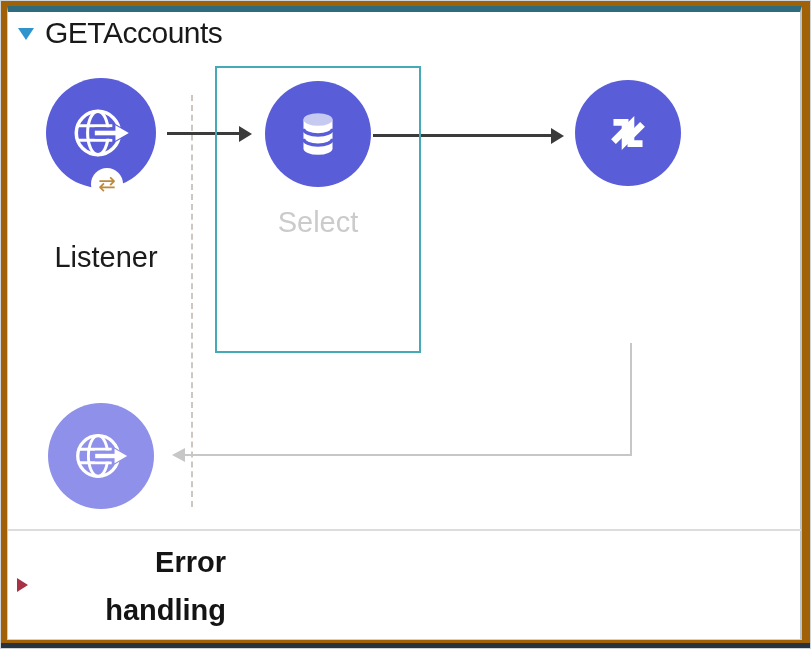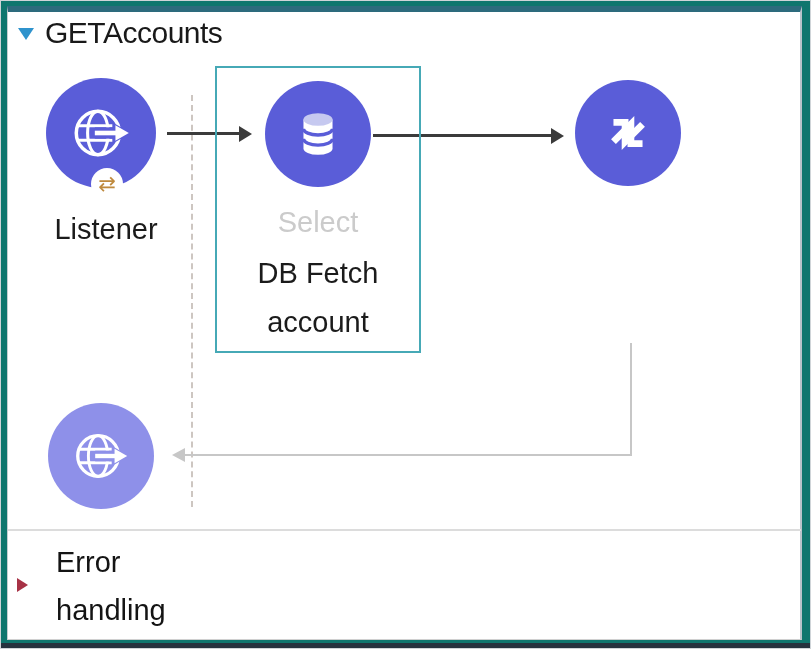--- a/index.html
+++ b/index.html
@@ -1,17 +1,17 @@
 <!DOCTYPE html>
 <html style="--node_purple: #5a5dd8; --node_purple_light: #8e90e9; --selection_teal: #46a9b6; --collapse_blue: #2f93cd; --error_red: #a73246; --type_label_gray: #cbcbcb; --arrow_black: #3b3b3b; --return_gray: #c7c7c7;"><head>
 <meta charset="utf-8">
 <style>
   html,body{margin:0;padding:0;background:#fff;}
   #root{
-    position:relative;width:811px;height:649px;background:#0f766e;overflow:hidden;
+    position:relative;width:811px;height:649px;background:#a16207;overflow:hidden;
     font-family:"Liberation Sans","DejaVu Sans",sans-serif;
     border:1px solid #cfd4d8;box-sizing:border-box;
   }
   
   .flow-container{
     position:absolute;left:6px;top:5px;width:795px;height:634px;
     background:#ffffff;box-sizing:border-box;
     border-top:6px solid #2d6b7d;
     border-left:1px solid #c6ccd1;
     border-right:2px solid #b9c3ca;
@@ -31,21 +31,21 @@
   }
 
   
   .node-circle{position:absolute;border-radius:50%;display:flex;align-items:center;justify-content:center;}
   .nc-main{background:var(--node_purple);color:var(--node_purple);}
   .nc-light{background:var(--node_purple_light);color:var(--node_purple_light);}
   .node-circle svg{display:block;}
 
   
   .type-label{position:absolute;text-align:center;font-size:29px;color:var(--type_label_gray);}
-  .name-label{position:absolute;text-align:center;font-size:29px;color:#1b1b1b;line-height:49px;}
+  .name-label{position:absolute;text-align:center;font-size:29px;color:#1b1b1b;line-height:49px;margin-top:28px;}
 
   
   .selection-box{position:absolute;left:214px;top:65px;width:206px;height:287px;
     border:2px solid var(--selection_teal);box-sizing:border-box;background:transparent;}
 
   
   .dashed-line{position:absolute;left:190px;top:94px;height:412px;width:0;
     border-left:2px dashed #cdc6c1;}
   .hline{position:absolute;height:3px;background:var(--arrow_black);}
   .arrowhead-right{position:absolute;width:0;height:0;
@@ -64,22 +64,22 @@
   }
 
   
   .error-separator{position:absolute;left:7px;top:528px;width:793px;height:2px;background:#dcdcdc;}
   .error-tri{
     position:absolute;left:16px;top:577px;width:0;height:0;
     border-top:7px solid transparent;border-bottom:7px solid transparent;
     border-left:11px solid var(--error_red);cursor:pointer;
   }
   .error-label{
-    position:absolute;left:55px;top:537px;width:170px;text-align:left;
-    font-size:29px;line-height:48px;color:#141414;
+    position:absolute;left:55px;top:537px;width:170px;text-align:right;
+    font-size:29px;line-height:48px;color:#141414;font-weight:bold;
   }
 </style>
 </head>
 <body>
 
 <div id="root">
 
   <div class="flow-container"></div>
   <div class="bottom-bar"></div>
 
@@ -123,21 +123,20 @@
     <span>
       <svg width="62" height="62" viewBox="0 0 64 64" fill="none">
         <path d="M17,17 L17,47 A15,6.5 0 0 0 47,47 L47,17 Z" fill="#ffffff"></path>
         <ellipse cx="32" cy="17" rx="15" ry="6.5" fill="#c6c9f0"></ellipse>
         <path d="M17,26.5 A15,6.5 0 0 0 47,26.5" stroke="currentColor" stroke-width="3.5" fill="none"></path>
         <path d="M17,37 A15,6.5 0 0 0 47,37" stroke="currentColor" stroke-width="3.5" fill="none"></path>
       </svg>
     </span>
   </div>
   <div class="type-label" style="left:242px;top:205px;width:150px;">Select</div>
-  <div class="name-label" style="left:245px;top:248px;width:144px;">DB Fetch account</div>
 
   <div class="node-circle nc-main" style="left:574px;top:79px;width:106px;height:106px;">
     <span>
       <svg width="62" height="62" viewBox="0 0 64 64" fill="none">
         <path d="M17,21 L29,21 L29,41 L47,23" stroke="#ffffff" stroke-width="7" stroke-linejoin="miter"></path>
         <path d="M47,43 L35,43 L35,23 L17,41" stroke="#ffffff" stroke-width="7" stroke-linejoin="miter"></path>
       </svg>
     </span>
   </div>
 

